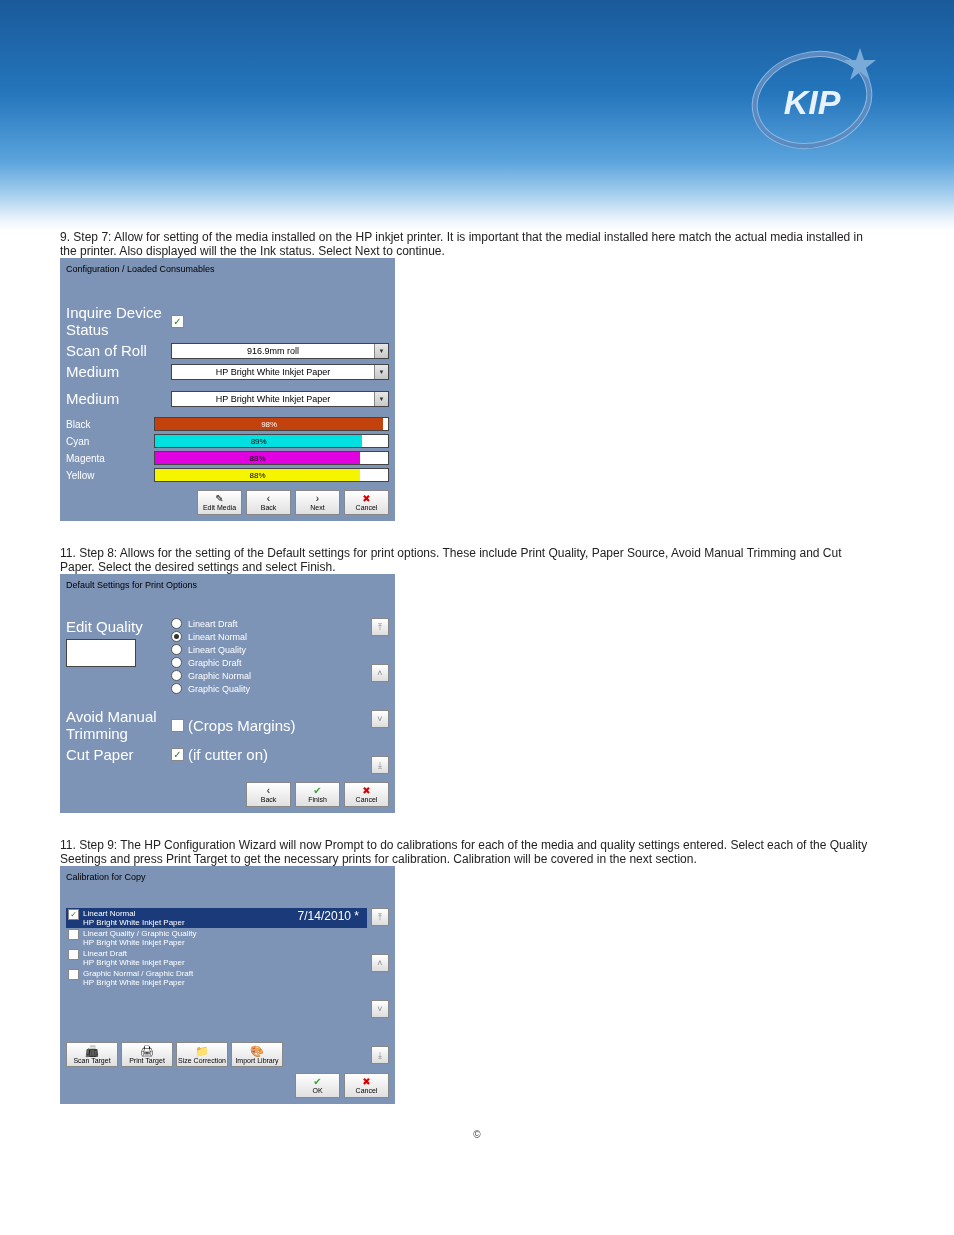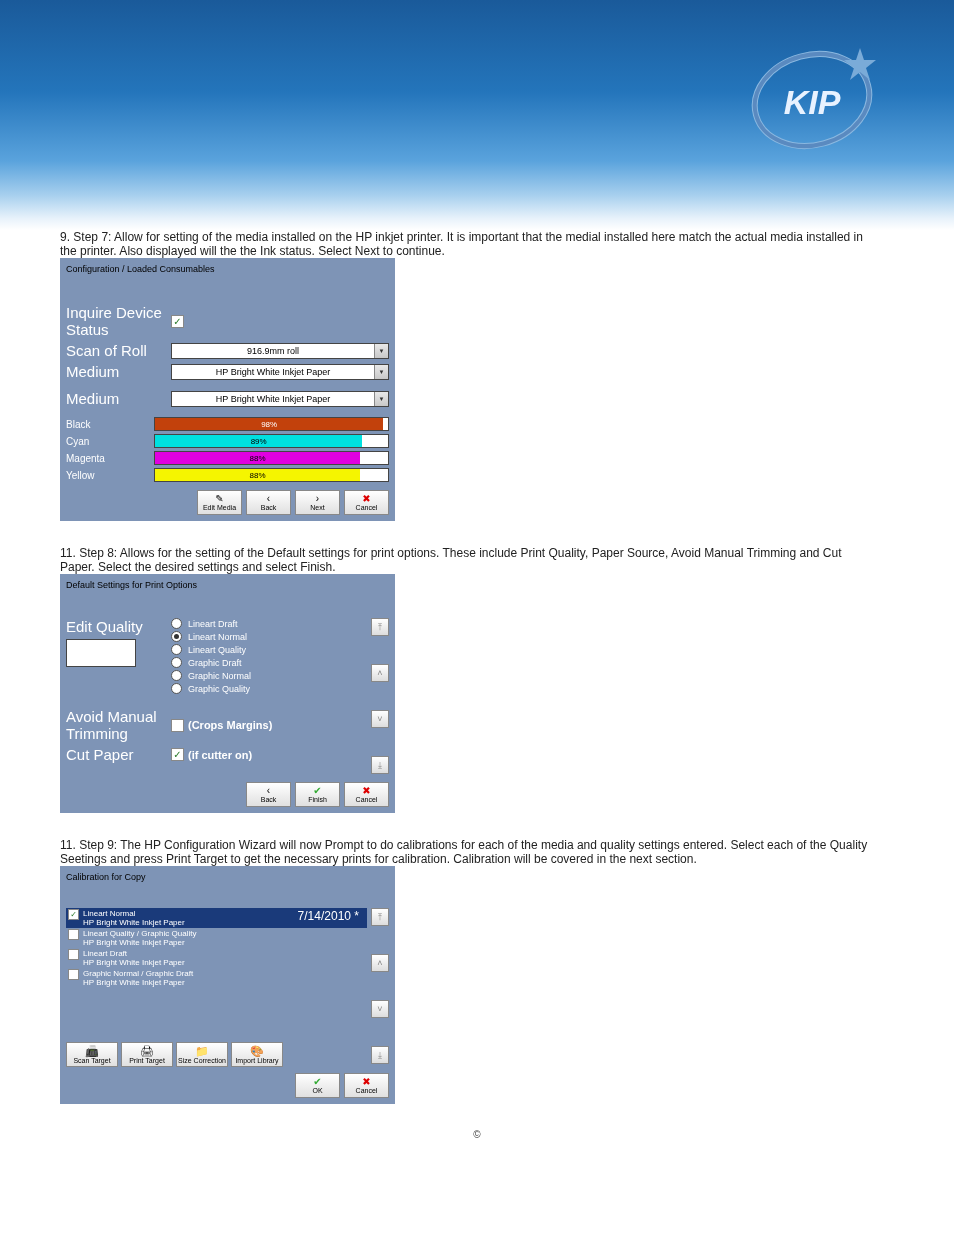--- a/index.html
+++ b/index.html
@@ -13,21 +13,21 @@
   .instruction-text { flex: 1; font-size: 12px; color: #222; padding-right: 25px; }
   .panel-col { width: 335px; border-radius: 24px; }
   
   .panel { background: #7e94b6; padding: 6px; font-size: 9px; color: #fff; position: relative; }
   .panel-title { color: #000; font-size: 9px; margin-bottom: 10px; }
   
   .row { display: flex; align-items: center; margin-bottom: 4px; min-height: 16px; }
   .label { width: 105px; color: #fff; font-size: 15px; }
   .chk { width: 13px; height: 13px; border: 1px solid #888; background: #fff; display: inline-flex; align-items: center; justify-content: center; margin-right: 4px; }
   .chk.checked::after { content: "✓"; color: #2a7a2a; font-size: 10px; }
-  .subline { color: #fff; font-size: 11px; font-weight: bold; }
+  .subline { color: #fff; font-size: 15px; }
   
   .sel { flex: 1; display: flex; background: #fff; border: 1px solid #444; height: 16px; align-items: center; text-align: center; }
   .sel-text { flex: 1; padding: 0 3px; color: #000; font-size: 9px; }
   .sel-btn { width: 14px; height: 14px; background: linear-gradient(#e8e8e8,#c8c8c8); border-left: 1px solid #888; display: flex; align-items: center; justify-content: center; }
   .sel-btn::after { content: "▼"; font-size: 6px; color: #333; }
   
   .ink-row { display: flex; align-items: center; margin-bottom: 3px; }
   .ink-label { width: 88px; color: #fff; font-size: 10px; }
   .ink-bar-outer { flex: 1; height: 14px; background: #fff; border: 1px solid #444; position: relative; }
   .ink-bar-inner { height: 100%; display: flex; align-items: center; justify-content: center; font-size: 8px; }

